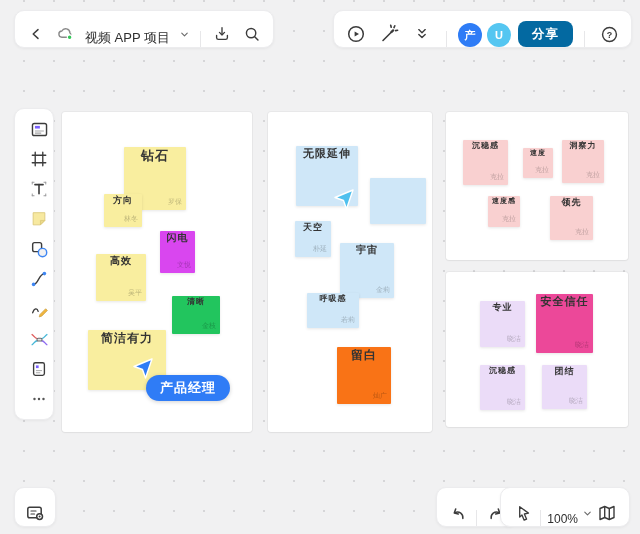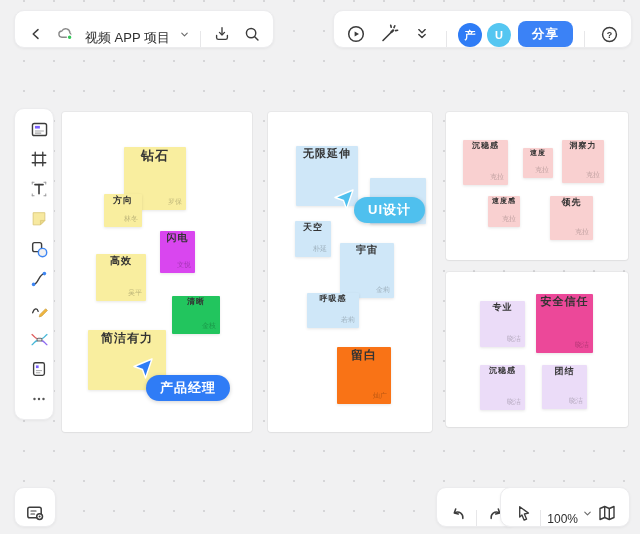--- a/index.html
+++ b/index.html
@@ -142,21 +142,20 @@
   </div>
     <div class="cursor" style="left:131px;top:357px">
      <svg width="24" height="24" viewBox="0 0 24 24">
         <polygon points="21,2 3,9.5 11.5,12.5 14.5,21" fill="#2F7CF6" stroke="#fff" stroke-width="1.4" stroke-linejoin="round"></polygon>
       </svg></div>
     <div class="cursor-label" style="left:146px;top:375px;background:#2F7CF6">产品经理</div>
     <div class="cursor" style="left:332px;top:188px">
      <svg width="24" height="24" viewBox="0 0 24 24">
         <polygon points="21,2 3,9.5 11.5,12.5 14.5,21" fill="#4FC0EE" stroke="#fff" stroke-width="1.4" stroke-linejoin="round"></polygon>
       </svg></div>
-    <div class="cursor-label" style="left:354px;top:197px;background:#4FC0EE">UI设计</div>
   </div>
 
 <div class="pill" style="left:14px;top:10px;height:36px;padding:0 8px;gap:4px">
   <span class="icon-btn">
     <svg width="16" height="16" viewBox="0 0 20 20" fill="none" stroke="#3c3c3c" stroke-width="1.8" stroke-linecap="round" stroke-linejoin="round">
         <path d="M12.5 4.5 L6.5 10 l6 5.5"></path>
       </svg>
   </span>
   <span class="icon-btn">
     <svg width="20" height="20" viewBox="0 0 20 20" fill="none">
@@ -206,21 +205,21 @@
     <svg width="16" height="16" viewBox="0 0 20 20" fill="none" stroke="#3c3c3c" stroke-width="1.7" stroke-linecap="round" stroke-linejoin="round">
         <path d="M6 4.5l4 4 4-4"></path>
         <path d="M6 10.5l4 4 4-4"></path>
       </svg>
   </span>
   <span class="vdiv"></span>
   <span id="avatars" style="display:flex;align-items:center;gap:5px">
       <span class="avatar" style="background:#2E7CF6">产</span>
       <span class="avatar" style="background:#55C6F1">U</span>
     </span>
-  <button class="share-btn" style="background: #3b82f6;">分享</button>
+  <button class="share-btn" style="background: #0369a1;">分享</button>
   <span class="vdiv"></span>
   <span class="icon-btn">
     <svg width="19" height="19" viewBox="0 0 20 20" fill="none" stroke="#3c3c3c" stroke-width="1.5">
         <circle cx="10" cy="10" r="7.3"></circle>
         <text x="10" y="13.4" text-anchor="middle" font-size="9.5" font-weight="bold" fill="#3c3c3c" stroke="none" font-family="Liberation Sans, sans-serif">?</text>
       </svg>
   </span>
 </div>
 
 <div class="pill" id="toolbar">

